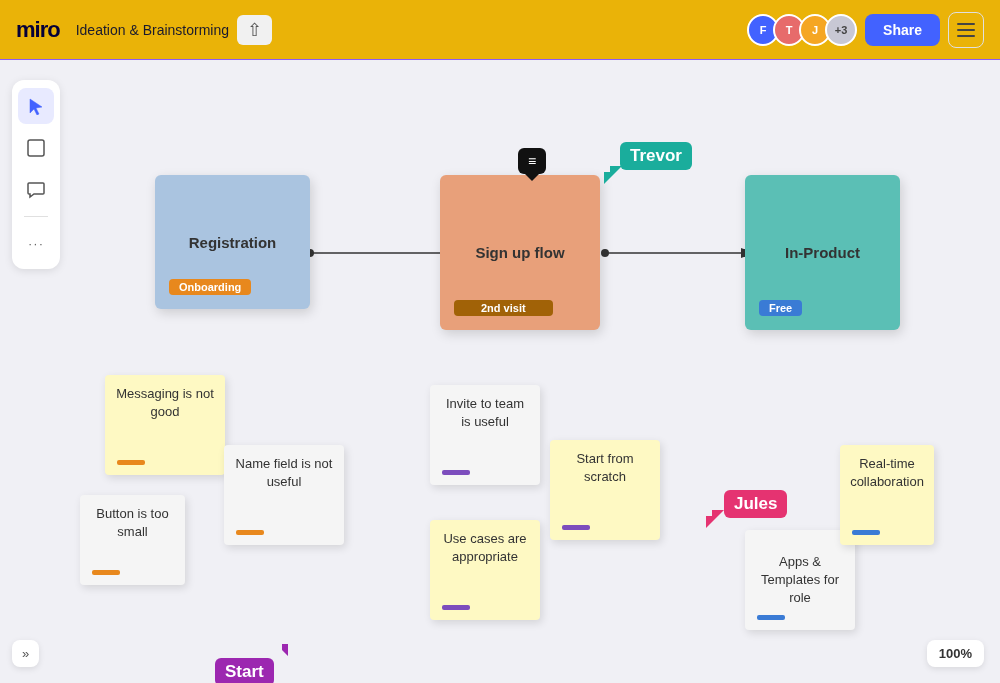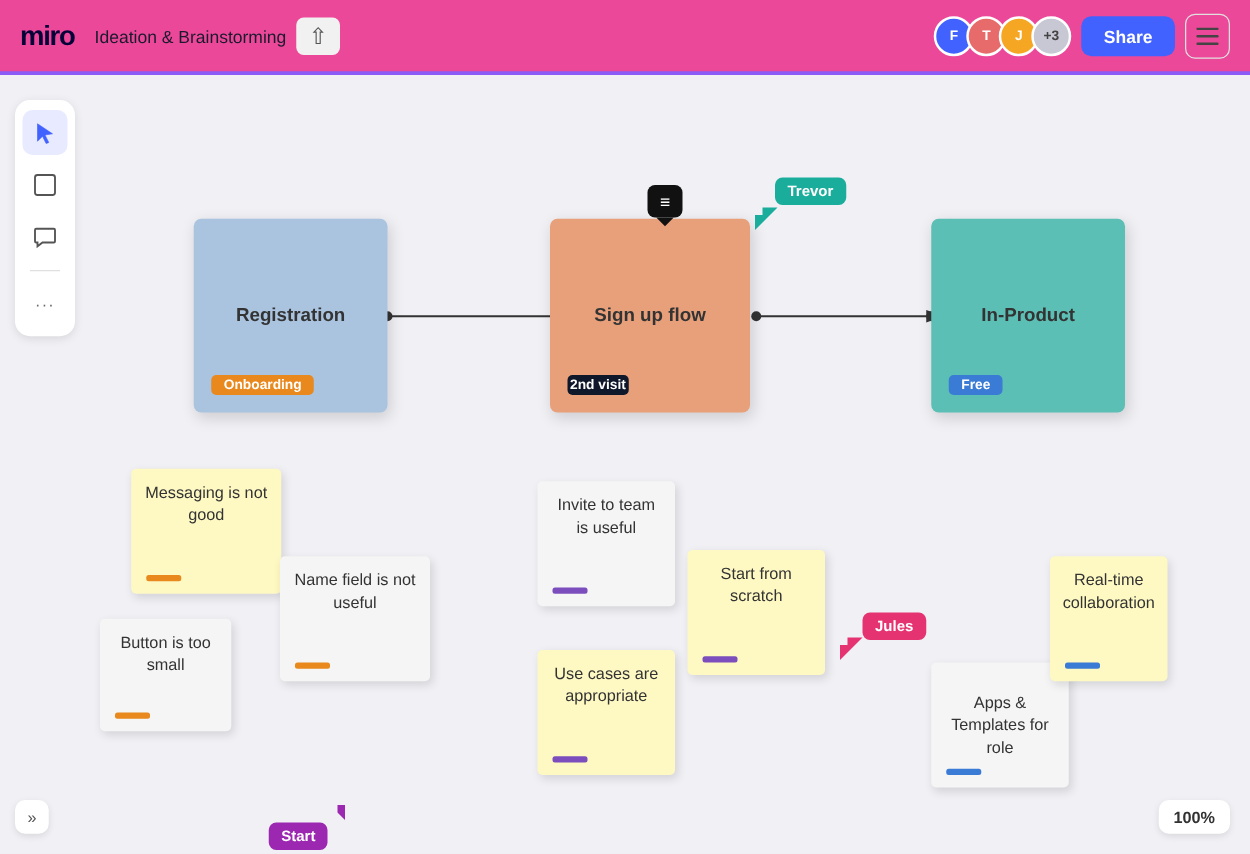--- a/index.html
+++ b/index.html
@@ -10,22 +10,22 @@
       height: 683px;
       overflow: hidden;
       position: relative;
     }
 
     
     #topbar {
       position: absolute;
       top: 0; left: 0; right: 0;
       height: 60px;
-      background: #ec4899;
-      border-bottom: 3px solid #8b5cf6;
+      background: #eab308;
+      border-bottom: 1px solid #8b5cf6;
       display: flex;
       align-items: center;
       padding: 0 16px;
       z-index: 100;
     }
     .miro-logo {
       font-size: 22px;
       font-weight: 900;
       color: #050038;
       letter-spacing: -1px;
@@ -194,21 +194,21 @@
       width: 100%;
       height: 100%;
       pointer-events: none;
     }
 
     
     .cursor-label {
       position: absolute;
       border-radius: 6px;
       padding: 4px 10px;
-      font-size: 12px;
+      font-size: 17px;
       font-weight: 700;
       color: #fff;
       z-index: 200;
       text-align: center;
     }
 
     
     .comment-bubble {
       position: absolute;
       background: #111;
@@ -323,28 +323,28 @@
 
     <line x1="605" y1="193" x2="745" y2="193" stroke="#333" stroke-width="1.5"></line>
     <circle cx="605" cy="193" r="4" fill="#333"></circle>
     <circle cx="745" cy="193" r="4" fill="#333"></circle>
 
     <polygon points="741,188 755,193 741,198" fill="#333"></polygon>
 
     <polygon points="446,188 460,193 446,198" fill="#333"></polygon>
   </svg>
 
-  <div class="flow-card" style="left:155px; top:115px; width:155px; height:155px; background:#aac4e0;">
+  <div class="flow-card" style="left:155px; top:115px; width:155px; height:134px; background:#aac4e0;">
     <span style="font-size:15px;font-weight:600;color:#333;">Registration</span>
     <div class="sticky-badge" style="background:#e8881d; bottom:14px; left:14px; position:absolute; border-radius:4px; padding:2px 10px; font-size:11px; font-weight:600; color:#fff;">Onboarding</div>
   </div>
 
   <div class="flow-card" style="left:440px; top:115px; width:160px; height:155px; background:#e8a07a;">
     <span style="font-size:15px;font-weight:600;color:#333;">Sign up flow</span>
-    <div class="sticky-badge" style="background:#0f172a; bottom:14px; left:14px; position:absolute; border-radius:4px; padding:2px 2px; font-size:11px; font-weight:600; color:#fff;">2nd visit</div>
+    <div class="sticky-badge" style="background:#a16207; bottom:14px; left:14px; position:absolute; border-radius:4px; padding:2px 27px; font-size:11px; font-weight:600; color:#fff;">2nd visit</div>
   </div>
 
   <div class="flow-card" style="left:745px; top:115px; width:155px; height:155px; background:#5bbfb5;">
     <span style="font-size:15px;font-weight:600;color:#333;">In-Product</span>
     <div class="sticky-badge" style="background:#3a7bd5; bottom:14px; left:14px; position:absolute; border-radius:4px; padding:2px 10px; font-size:11px; font-weight:600; color:#fff;">Free</div>
   </div>
 
   <div class="comment-bubble" style="left:518px; top:88px; z-index:50;">
     <span style="font-size:14px;">≡</span>
   </div>
@@ -392,21 +392,21 @@
   <div style="position:absolute; left:620px; top:82px; z-index:200;">
     <div class="cursor-label" style="background:#1aad9c; position:relative;">
       <span>Trevor</span>
     </div>
 
     <svg width="24" height="24" viewBox="0 0 24 24" style="position:absolute; left:-18px; top:22px;">
       <polygon points="20,2 2,20 2,8 8,8 8,2" fill="#1aad9c"></polygon>
     </svg>
   </div>
 
-  <div style="position:absolute; left:690px; top:430px; z-index:200;">
+  <div style="position:absolute; left:724px; top:430px; z-index:200;">
     <div class="cursor-label" style="background:#e53371; position:relative;">
       <span>Jules</span>
     </div>
 
     <svg width="24" height="24" viewBox="0 0 24 24" style="position:absolute; left:-20px; top:18px;">
       <polygon points="20,2 2,20 2,8 8,8 8,2" fill="#e53371"></polygon>
     </svg>
   </div>
 
   <div style="position:absolute; left:215px; top:598px; z-index:200;">

